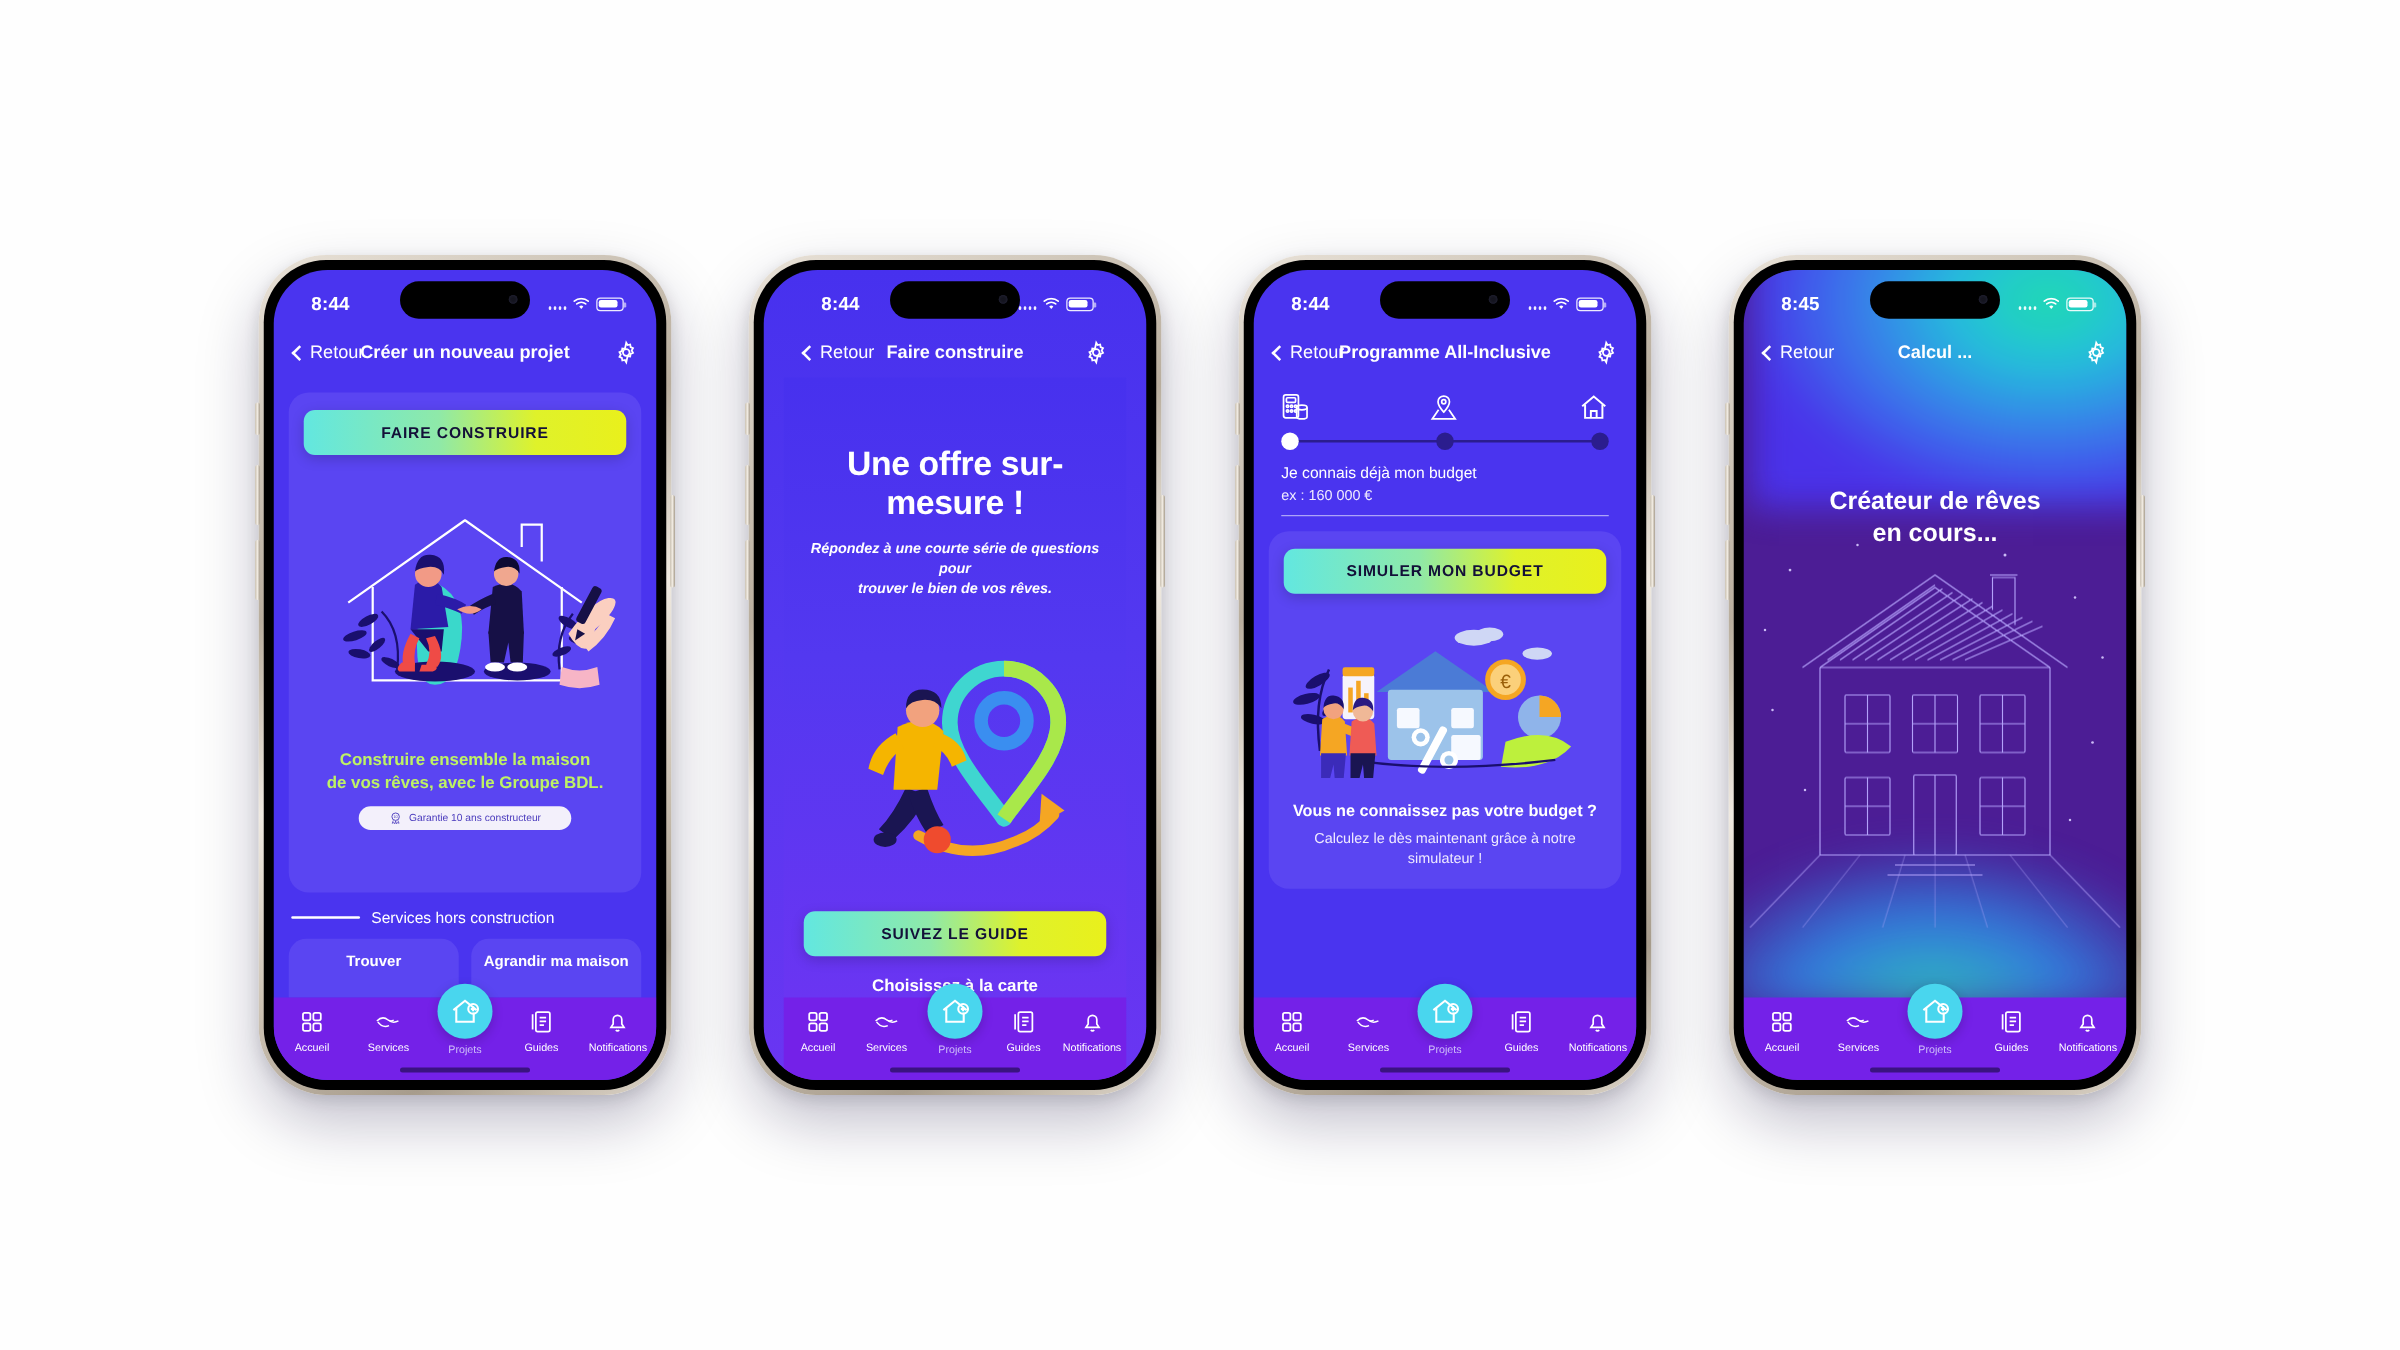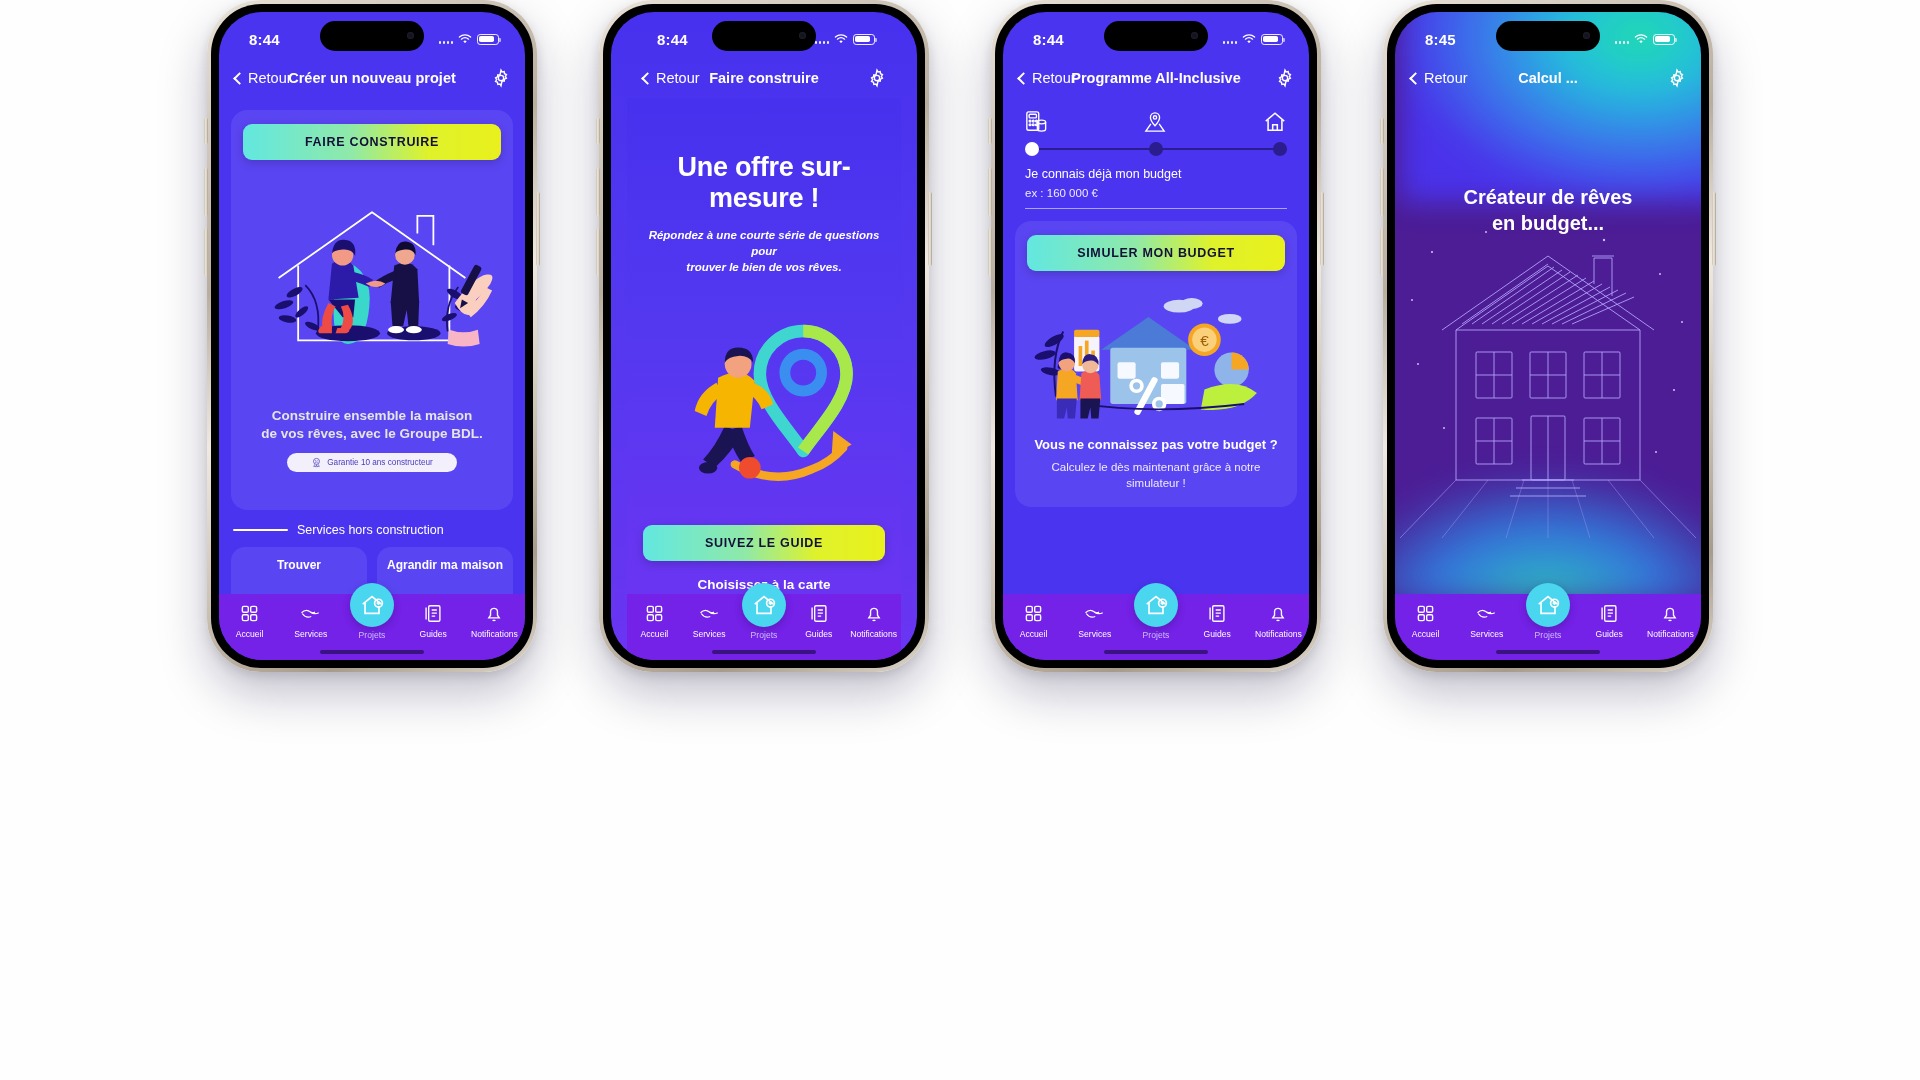--- a/index.html
+++ b/index.html
@@ -7,20 +7,21 @@
     width: 1920px; height: 1080px;
     background: #ffffff;
     font-family: "Liberation Sans", sans-serif;
     overflow: hidden;
   }
   .stage {
     position: relative;
     width: 1920px; height: 1080px;
     background: #fefefe;
     display: flex;
+    align-items: center;
     justify-content: center;
     gap: 62px;
   }
 
   
   .phone {
     position: relative;
     width: 330px;
     height: 672px;
     border-radius: 54px;
@@ -128,23 +129,23 @@
     font-weight: bold;
     letter-spacing: 0.7px;
     color: #131038;
     font-family: "Liberation Sans", sans-serif;
     cursor: pointer;
     background: linear-gradient(90deg,#62e7e0 0%,#8fe9a8 42%,#dff22a 72%,#e9f01c 100%);
     box-shadow: 0 3px 10px rgba(0,0,0,.18);
   }
   .illo1 { position: relative; height: 225px; margin-top: 6px; }
   .card1-h {
-    text-align: center; color: #e5e5e5;
+    text-align: center; color: #bef264;
     font-size: 13.5px; font-weight: bold; line-height: 1.35;
-    margin-top: 16px;
+    margin-top: 4px;
   }
   .pill {
     margin: 10px auto 0 auto;
     width: 170px;
     background: #f3f0fb;
     border-radius: 20px;
     height: 19px;
     display: flex; align-items: center; justify-content: center; gap: 5px;
     font-size: 8.2px; color: #4b3bbd;
   }
@@ -845,21 +846,21 @@
             <svg viewBox="0 0 24 24" fill="none" stroke="#fff" stroke-width="1.7">
                 <circle cx="12" cy="12" r="3.2"></circle>
                 <path d="M12 2.6l1.3 2.2 2.5-.5.4 2.5 2.3 1.1-1.3 2.2 1.3 2.2-2.3 1.1-.4 2.5-2.5-.5L12 21.4l-1.3-2.2-2.5.5-.4-2.5-2.3-1.1 1.3-2.2-1.3-2.2 2.3-1.1.4-2.5 2.5.5z"></path>
               </svg>
           </span>
         </div>
 
         <div class="content">
           <div class="s4-h">
             <div>Créateur de rêves</div>
-            <div>en budget...</div>
+            <div>en cours...</div>
           </div>
 
           <div class="s4-house">
             <svg viewBox="0 0 300 330" width="100%" height="100%">
               <g stroke="#b9a9ff" stroke-width="0.9" fill="none" opacity="0.95">
 
                 <path d="M44 118 L150 44 L256 118"></path>
                 <path d="M58 118 L150 54 L242 118"></path>
 
                 <path d="M64 112 L150 52"></path>

